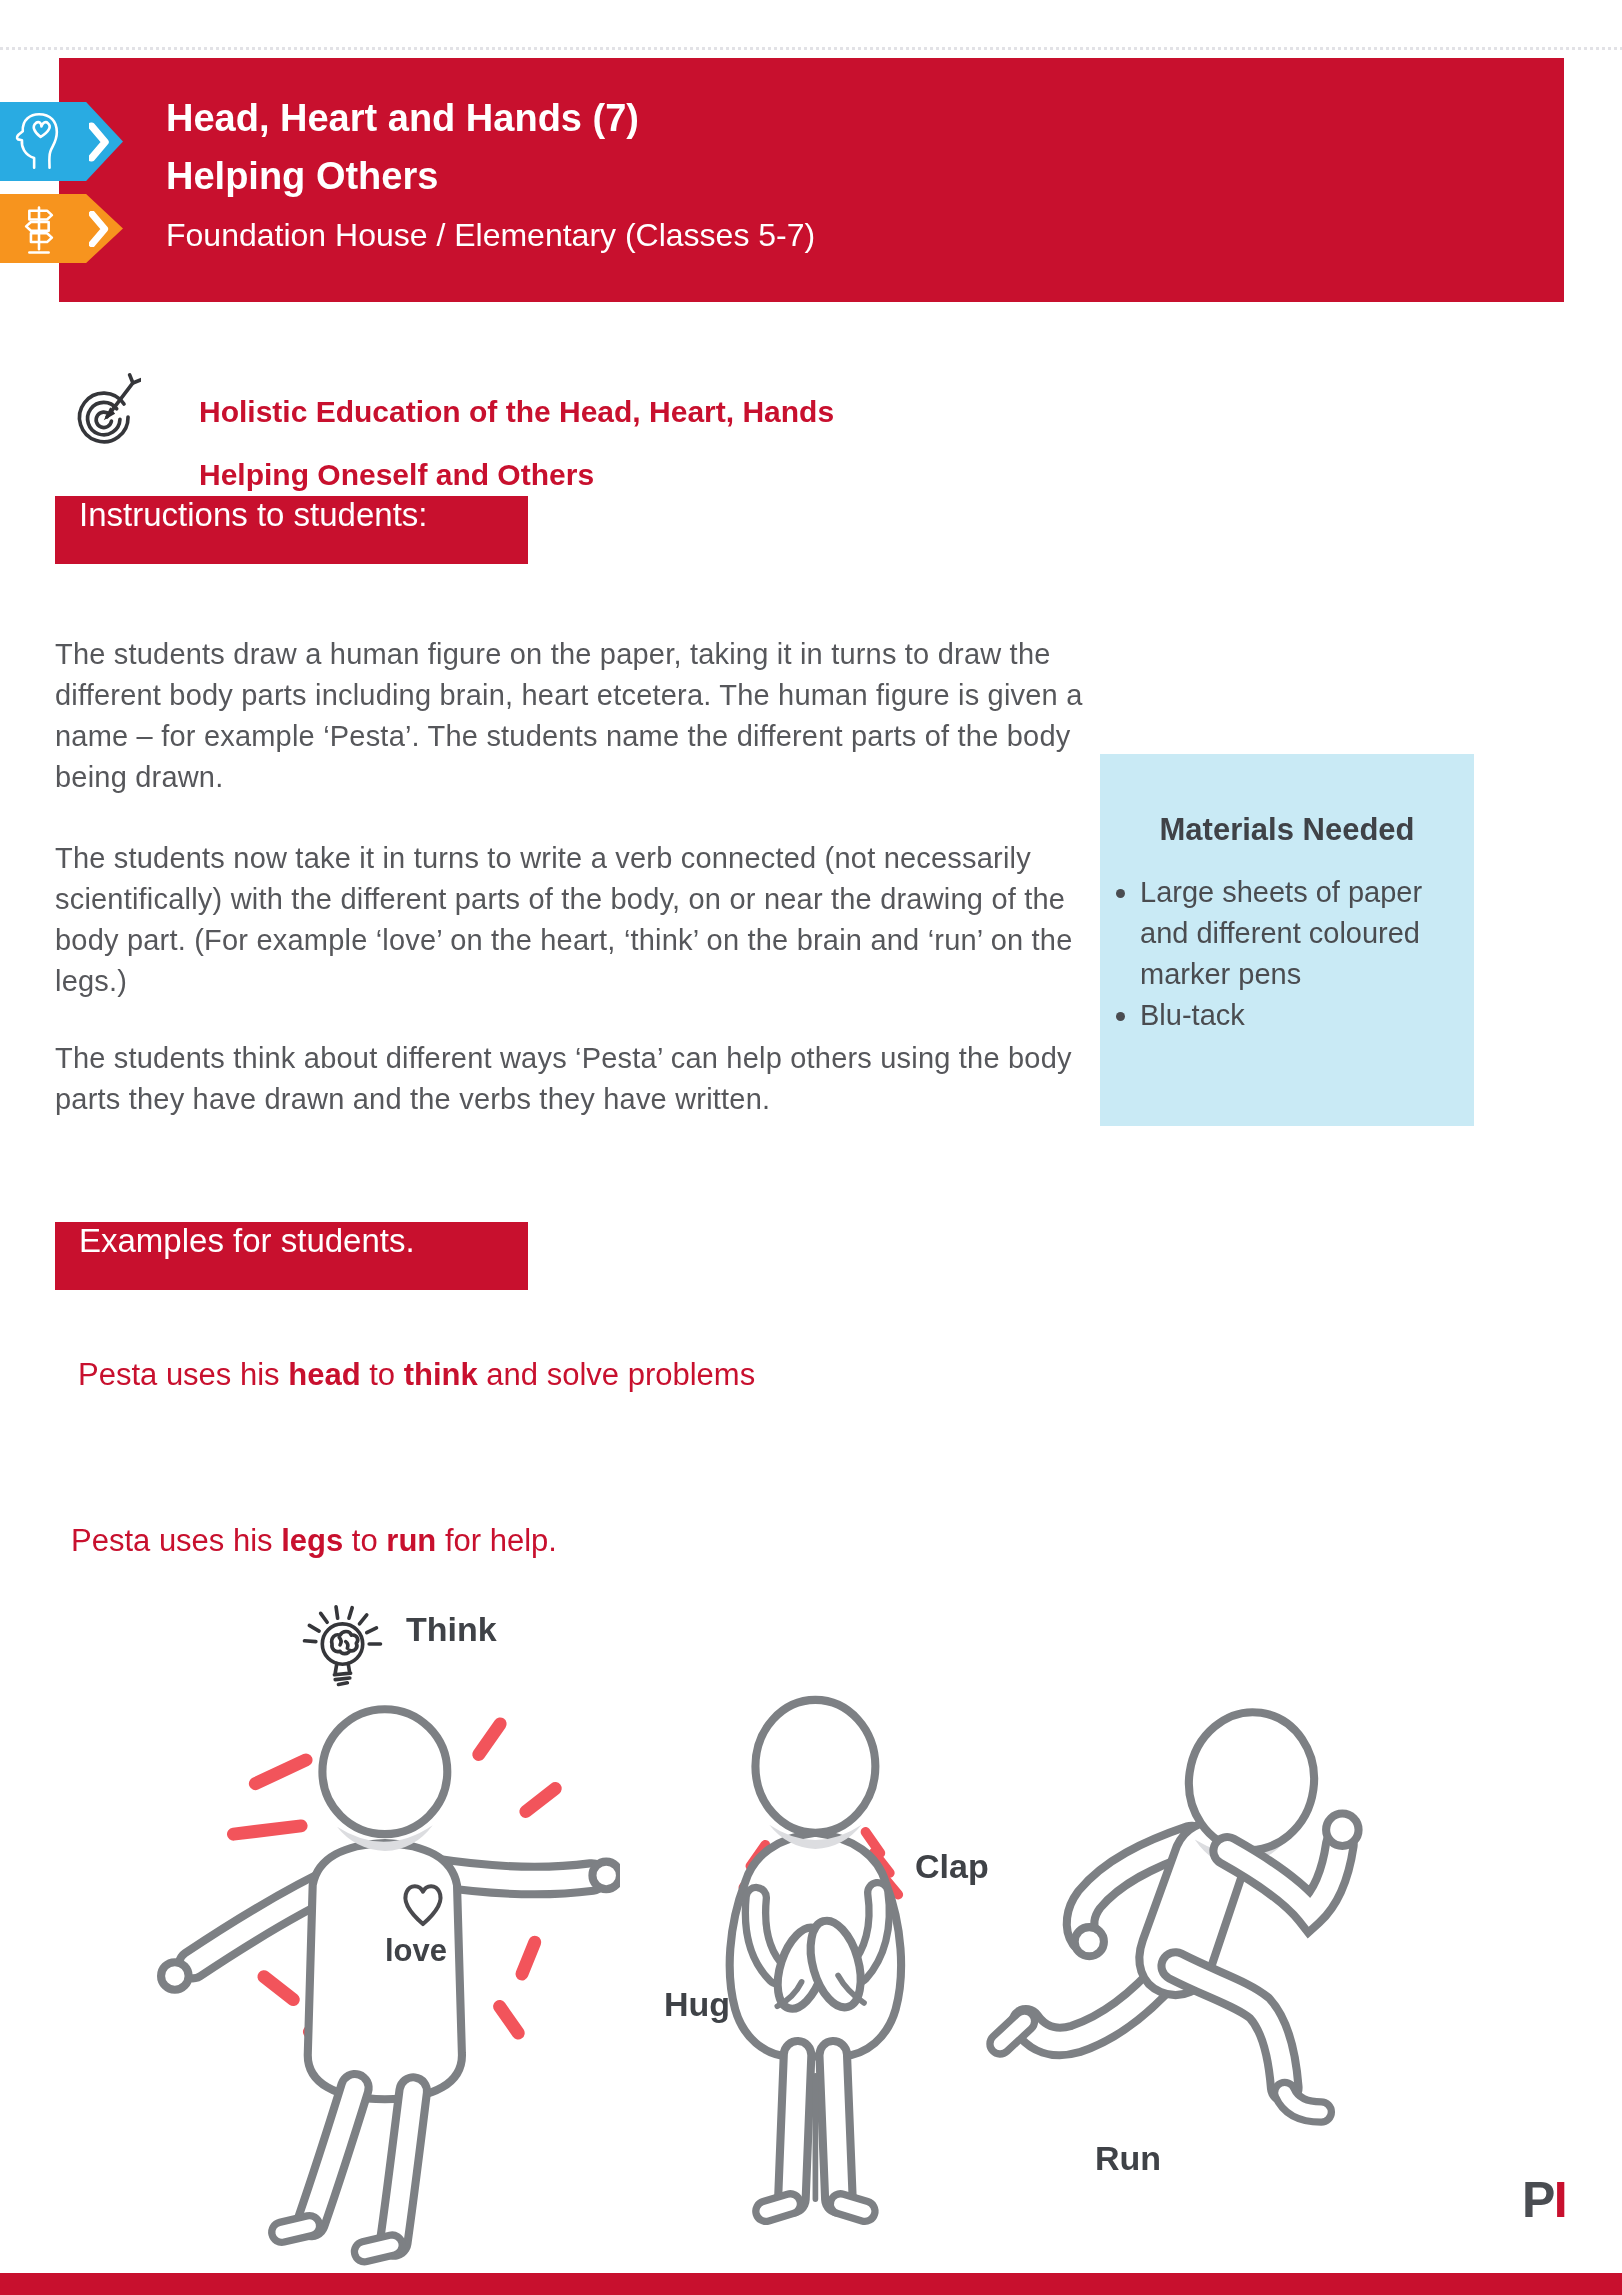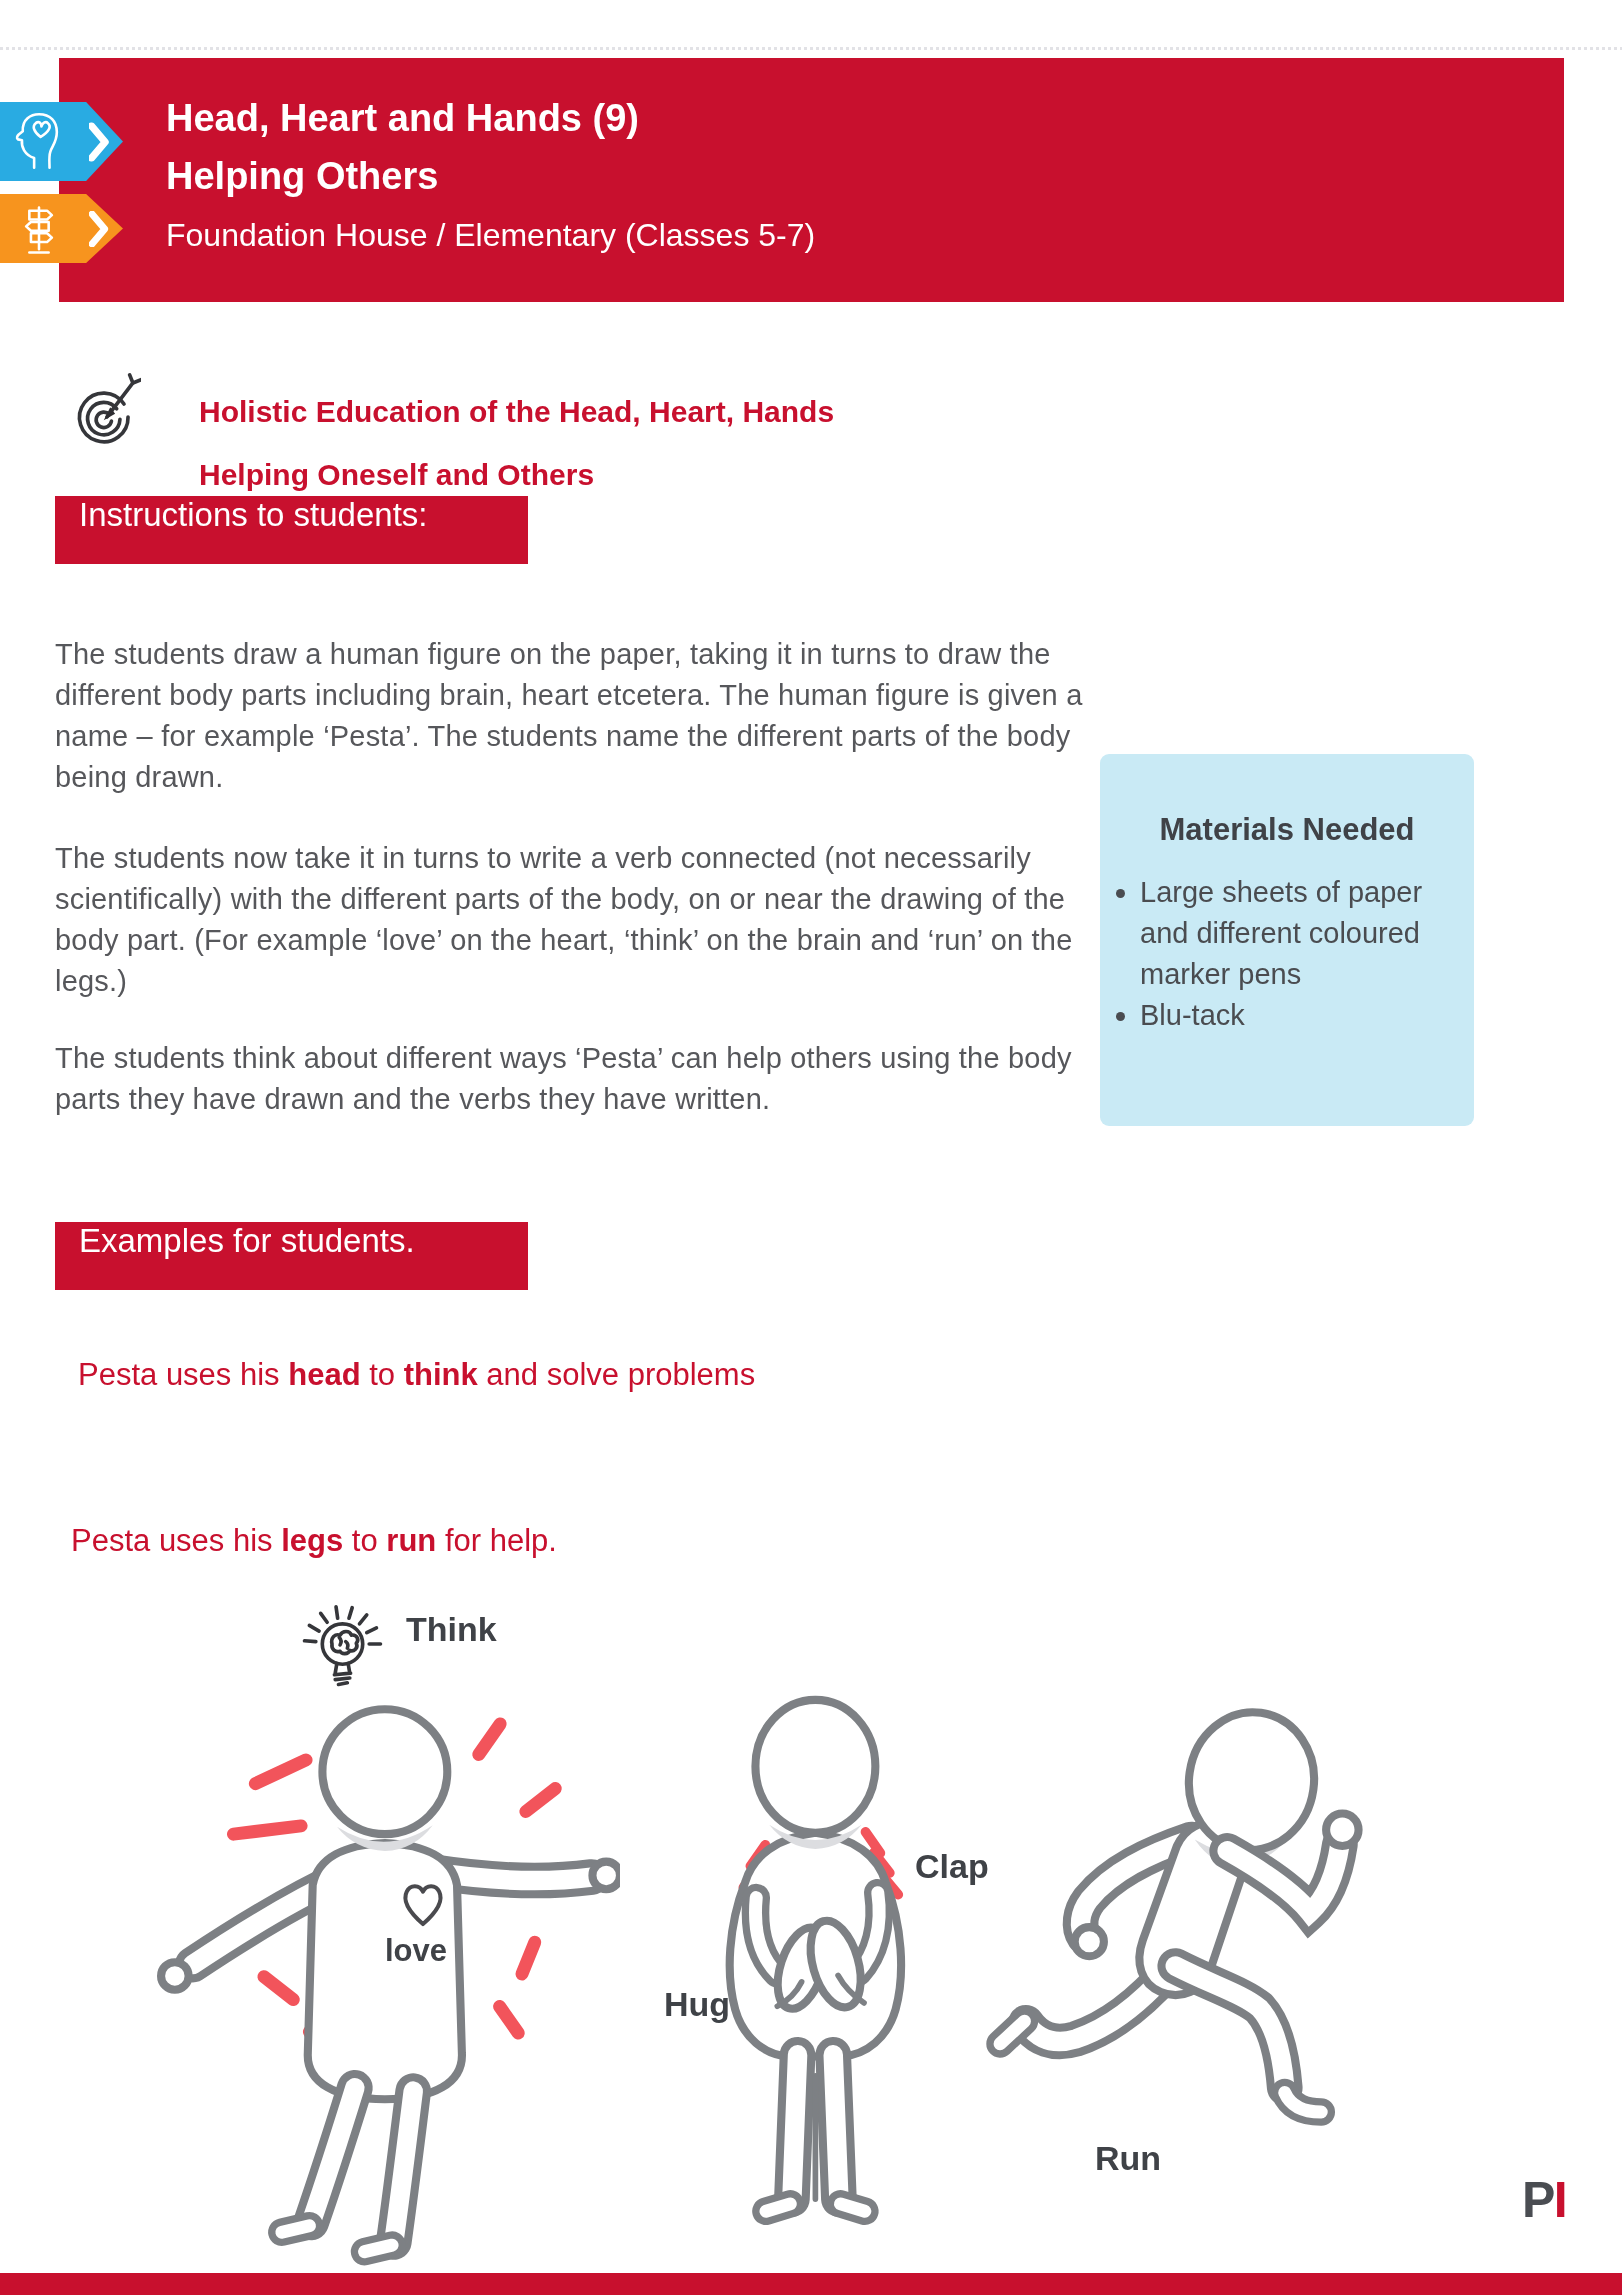--- a/index.html
+++ b/index.html
@@ -31,21 +31,21 @@
   .bar{position:absolute;left:55px;width:473px;height:68px;background:var(--accent_red);
        color:#fff;font-size:33px;display:flex;align-items:flex-start;padding-left:24px;box-sizing:border-box;}
   .bar-instructions{top:496px;} .bar-examples{top:1222px;}
 
   
   .para{position:absolute;left:55px;width:1032px;margin:0;font-size:29px;line-height:41px;
         color:var(--text_gray);letter-spacing:0.2px;}
   .p1{top:634px;} .p2{top:838px;} .p3{top:1038px;}
 
   
-  .materials{position:absolute;left:1100px;top:754px;width:374px;height:372px;background:var(--light_blue);box-sizing:border-box;border-radius:9px;}
+  .materials{position:absolute;left:1100px;top:754px;width:374px;height:372px;background:var(--light_blue);box-sizing:border-box;}
   .materials h3{margin:58px 0 0 0;text-align:center;font-size:31px;color:var(--text_dark);}
   .materials ul{margin:24px 16px 0 0;font-size:29px;line-height:41px;color:#4a4c50;}
 
   
   .sentence{position:absolute;margin:0;font-size:31px;color:var(--accent_red);}
   .s1{left:78px;top:1357px;} .s2{left:78px;top:1440px;} .s3{left:71px;top:1523px;}
   .sentence b{font-weight:bold;}
 
   
   .lbl{position:absolute;font-weight:bold;color:var(--text_dark);}
@@ -77,21 +77,21 @@
   .bottom-bar{position:absolute;left:0;top:2273px;width:1623px;height:23px;background:var(--accent_red);}
 </style>
 </head>
 <body style="--accent_red: #C8102E; --flag_blue: #29ABE2; --flag_orange: #F7941E; --light_blue: #C9EAF5; --text_dark: #3F4247; --text_gray: #56575B; --outline_gray: #7D8084; --dash_red: #F2545B; --logo_dark: #4A4D52;">
 
 <div class="page">
 
   <div class="top-dots"></div>
 
   <header class="header">
-    <div class="title1">Head, Heart and Hands (9)</div>
+    <div class="title1">Head, Heart and Hands (7)</div>
     <div class="title2">Helping Others</div>
     <div class="subtitle">Foundation House / Elementary (Classes 5-7)</div>
   </header>
 
   <div class="flag flag-blue">
     <svg class="icon-main" width="52" height="60" viewBox="0 0 64 74">
       <path class="wht" d="M26 70 L26 58 C14 54 10 44 11 36 L6 35 C4 33 5 31 7 29 L12 25 C11 10 22 4 32 4 C46 4 54 13 54 26 C54 38 48 44 46 50 C44 56 45 64 45 70"></path>
       <path class="wht" d="M34 32 C26 26 23 19 28 15 C32 12 35 15 35 19 C36 15 40 12 43 15 C48 19 44 26 34 32 Z"></path>
     </svg>
     <svg class="chev" width="21" height="39" viewBox="0 0 26 48">

